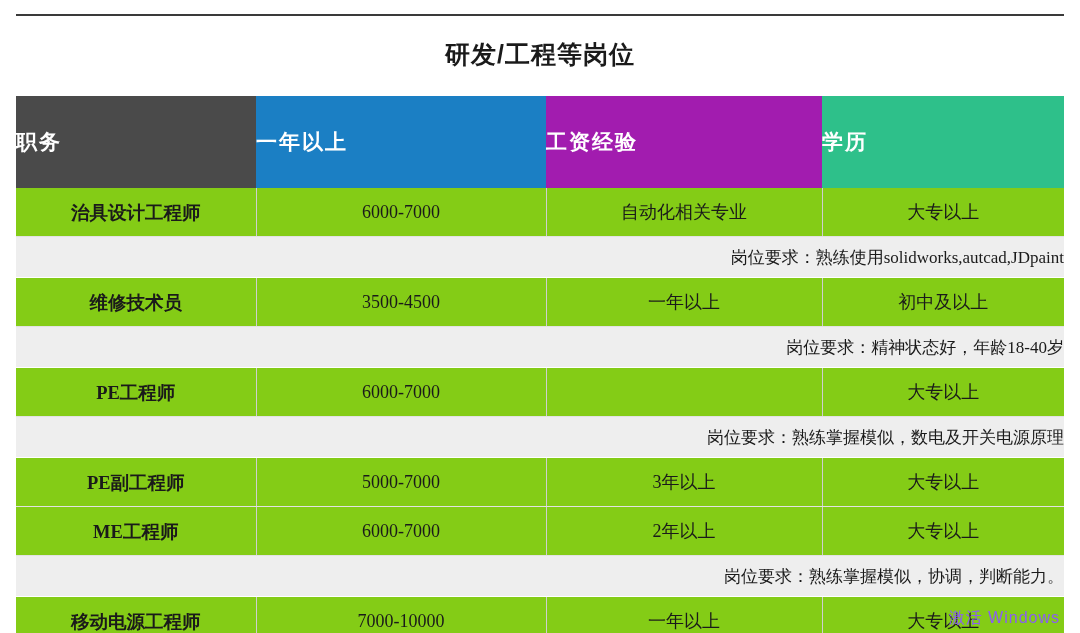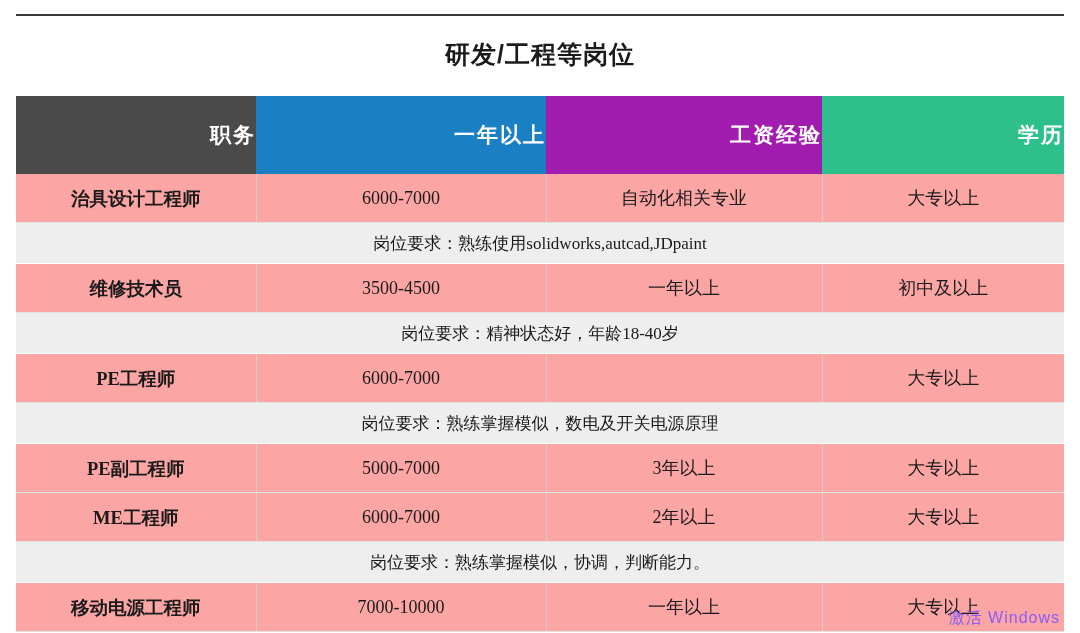--- a/index.html
+++ b/index.html
@@ -47,53 +47,53 @@
     width: 1048px;
     border-collapse: collapse;
     table-layout: fixed;
   }
   table.job-table td, table.job-table th {
     padding: 0;
     margin: 0;
   }
   
   thead th {
-    height: 78px;
+    height: 92px;
     color: #ffffff;
     font-size: 21px;
     font-weight: bold;
-    text-align: right;
+    text-align: left;
     vertical-align: middle;
     letter-spacing: 2px;
     font-family: "Liberation Serif", serif;
   }
   th.h1 { background: #4a4a4a; }
   th.h2 { background: #1b7fc4; }
   th.h3 { background: #a21caf; }
   th.h4 { background: #2ec08a; }
 
   tbody tr.main-row td {
     height: 48px;
     font-size: 18px;
     text-align: center;
     vertical-align: middle;
-    background: #fca5a5;
+    background: #84cc16;
     border-right: 1px solid #cfcfcf;
     border-bottom: 1px solid #e2e2e2;
   }
   tbody tr.main-row td:last-child { border-right: none; margin-left: 44px; }
   tbody tr.main-row td.post {
     font-weight: bold;
     font-size: 18.5px;
   }
   tbody tr.req-row td {
     height: 40px;
     background: #eeeeee;
     font-size: 17px;
-    text-align: center;
+    text-align: right;
     vertical-align: middle;
     border-bottom: 1px solid #ffffff;
   }
   .watermark {
     position: absolute;
     right: 20px;
     bottom: 4px;
     font-size: 16px;
     color: #8b5cf6;
     font-family: "Liberation Sans", sans-serif;

